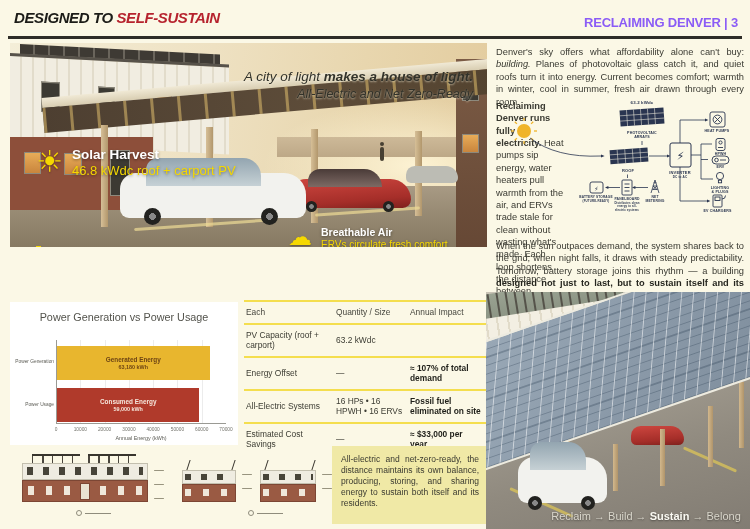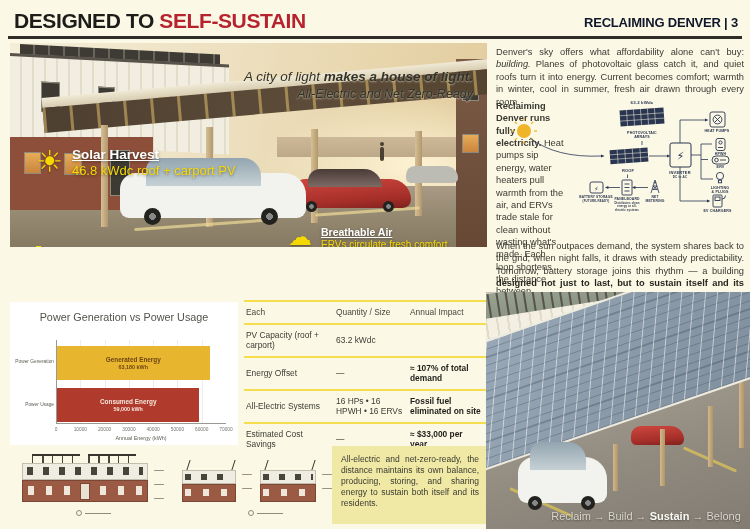--- a/index.html
+++ b/index.html
@@ -3,23 +3,23 @@
 <meta charset="utf-8">
 <style>
   * { margin:0; padding:0; box-sizing:border-box; }
   html,body { background:#d8d4c4; }
   #page {
     position:relative; width:750px; height:529px; overflow:hidden;
     background:#FBF8E6; font-family:"Liberation Sans","DejaVu Sans",sans-serif;
     color:#33332c;
   }
   
-  .hdr-title { position:absolute; left:14px; top:9px; font-size:21px; font-weight:800; letter-spacing:-0.4px; color:#1c1c18; white-space:nowrap;}
+  .hdr-title { position:absolute; left:14px; top:9px; font-size:15px; font-weight:800; letter-spacing:-0.4px; color:#1c1c18; white-space:nowrap;font-style:italic;}
   .hdr-title .accent { color:#B6232E; }
-  .hdr-page { position:absolute; right:12px; top:15px; font-size:13px; font-weight:800; color:#0f172a; letter-spacing:-0.2px;}
+  .hdr-page { position:absolute; right:12px; top:15px; font-size:13px; font-weight:800; color:#8b5cf6; letter-spacing:-0.2px;}
   .hdr-rule { position:absolute; left:8px; right:8px; top:36px; height:3px; background:#2e2d28; }
 
   
   .hero { position:absolute; left:10px; top:43px; width:477px; height:204px; overflow:hidden;
     background:linear-gradient(100deg,#f4eed8 0%,#eee1c2 40%,#e8d6ae 70%,#e2cb9d 100%); }
   .hero-glow { position:absolute; left:50%; top:25%; width:70%; height:70%;
     background:radial-gradient(ellipse at center, rgba(255,246,216,0.9) 0%, rgba(255,246,216,0) 65%); }
   .hero-far { position:absolute; left:56%; top:46%; width:38%; height:10%;
     background:linear-gradient(180deg,#cdb998,#bda887); }
   .hero-ground { position:absolute; left:0; bottom:0; width:100%; height:30%;
@@ -56,21 +56,21 @@
   .person { position:absolute; width:4px; height:14px; background:#474033; border-radius:2px; }
   .person:before { content:""; position:absolute; left:0; top:-5px; width:4px; height:4px; border-radius:50%; background:#474033; }
   .pline { position:absolute; height:3px; background:rgba(238,220,150,0.7); border-radius:2px; }
 
   .tagline { position:absolute; right:14px; top:26px; text-align:right; color:#32322a;
     font-style:italic; text-shadow:0 1px 2px rgba(250,244,220,0.6); }
   .tagline .l1 { font-size:13.5px; }
   .tagline .l1 b { font-weight:800; }
   .tagline .l2 { font-size:12.5px; margin-top:3px; }
   .callout { position:absolute; display:flex; align-items:flex-start; gap:9px; }
-  .callout .tt { font-weight:800; color:#ffffff; text-shadow:0 1px 3px rgba(0,0,0,0.45);text-decoration:underline; }
+  .callout .tt { font-weight:800; color:#ffffff; text-shadow:0 1px 3px rgba(0,0,0,0.45); }
   .callout .ts { color:#F5D800; text-shadow:0 1px 3px rgba(0,0,0,0.45); margin-top:1px; }
   .co-big .tt { font-size:13.5px; } .co-big .ts { font-size:13px; }
   .co-sm .tt { font-size:10.5px; } .co-sm .ts { font-size:10px; }
   .sun-glyph { font-size:30px; line-height:30px; color:#F5D800; font-family:"DejaVu Sans",sans-serif;
     text-shadow:0 1px 2px rgba(0,0,0,0.3); }
   .cloud-glyph { font-size:24px; line-height:22px; color:#F5D800; font-family:"DejaVu Sans",sans-serif;
     text-shadow:0 1px 2px rgba(0,0,0,0.3); position:relative; }
   .wind-line { position:absolute; left:-4px; height:2px; background:#F5D800; border-radius:2px; }
   .batt-icon { position:relative; width:17px; height:27px; border:2.5px solid #F5D800; border-radius:3px;
     background:repeating-linear-gradient(180deg,#F5D800 0 4px, rgba(0,0,0,0) 4px 7px);

